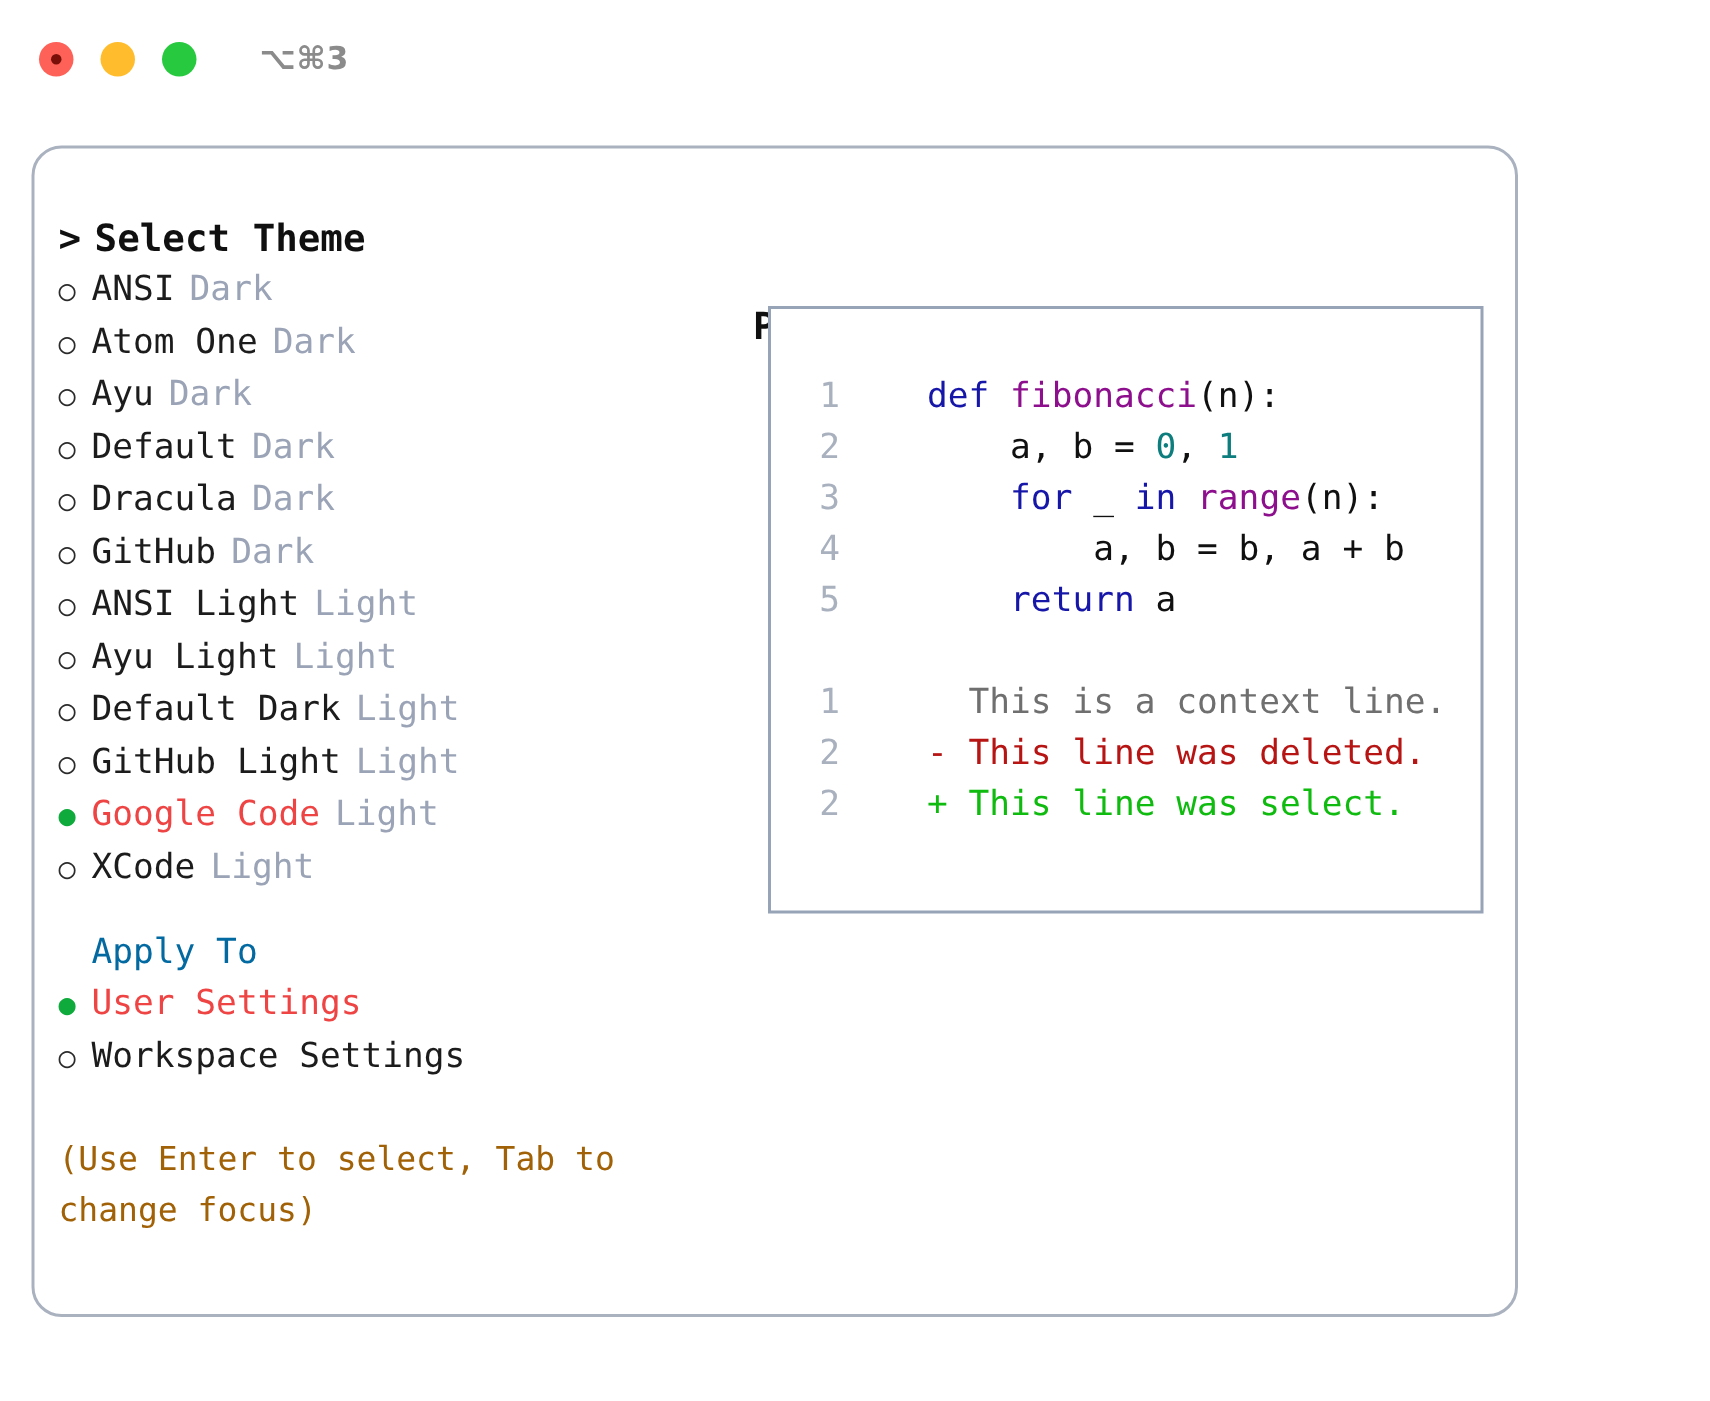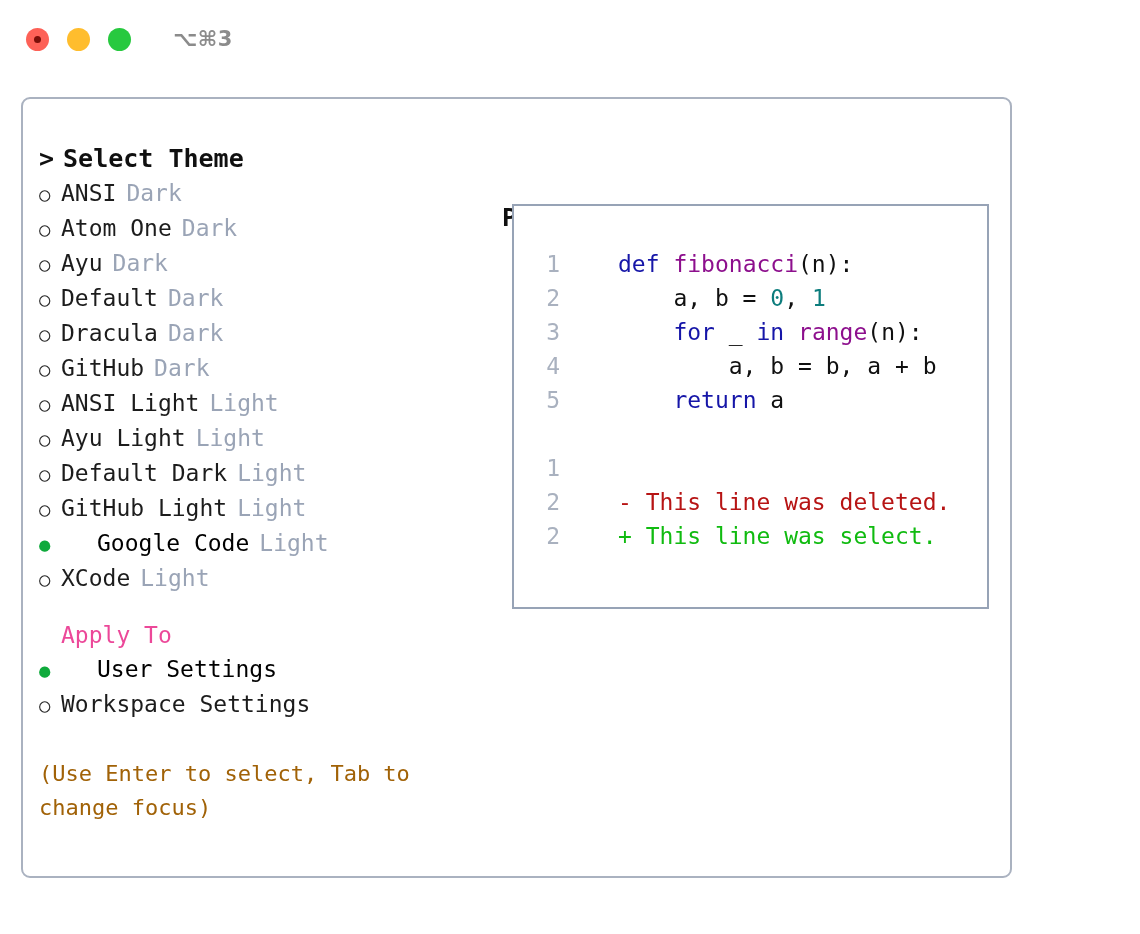--- a/index.html
+++ b/index.html
@@ -68,21 +68,21 @@
   }
 
   
   #panel {
     position: absolute;
     left: 21px;
     top: 97px;
     width: 991px;
     height: 781px;
     border: 2px solid #aab2c0;
-    border-radius: 9px;
+    border-radius: 20px;
     box-sizing: border-box;
     background: #ffffff;
   }
 
   #panel-inner {
     position: absolute;
     left: 0; top: 0;
     width: 100%;
     height: 100%;
   }
@@ -116,38 +116,38 @@
     white-space: nowrap;
   }
   .bullet {
     display: inline-block;
     width: 22px;
     flex: 0 0 22px;
     font-size: 19px;
     color: #2b2b2b;
   }
   .opt-row.selected .bullet { color: #0faa3c; }
-  .opt-row.selected .opt-label { color: #000000; margin-left: 36px; }
+  .opt-row.selected .opt-label { color: #ef4444; }
   .opt-label { margin-right: 10px; }
   .opt-tag {
     color: #9aa4b6;
   }
 
   
   #apply-group {
     position: absolute;
     left: 16px;
     top: 519px;
     width: 430px;
   }
   .group-title {
     font-family: "DejaVu Sans Mono", monospace;
     font-size: 23px;
     line-height: 34px;
-    color: #ec4899;
+    color: #0369a1;
     padding-left: 22px;
     white-space: nowrap;
   }
 
   
   #hint {
     position: absolute;
     left: 16px;
     top: 658px;
     width: 415px;
@@ -327,21 +327,21 @@
       </div>
 
       <div id="preview-box">
         <div id="code-area">
             <div class="code-line"><span class="ln">1</span><span class="code-text"><span class="tok-kw">def </span><span class="tok-fn">fibonacci</span><span class="tok-plain">(n):</span></span></div>
             <div class="code-line"><span class="ln">2</span><span class="code-text"><span class="tok-plain">    a, b = </span><span class="tok-num">0</span><span class="tok-plain">, </span><span class="tok-num">1</span></span></div>
             <div class="code-line"><span class="ln">3</span><span class="code-text"><span class="tok-plain">    </span><span class="tok-kw">for</span><span class="tok-plain"> _ </span><span class="tok-kw">in</span><span class="tok-plain"> </span><span class="tok-fn">range</span><span class="tok-plain">(n):</span></span></div>
             <div class="code-line"><span class="ln">4</span><span class="code-text"><span class="tok-plain">        a, b = b, a + b</span></span></div>
             <div class="code-line"><span class="ln">5</span><span class="code-text"><span class="tok-plain">    </span><span class="tok-kw">return</span><span class="tok-plain"> a</span></span></div>
             <div class="diff-gap"></div>
-            <div class="code-line"><span class="ln">1</span></div>
+            <div class="code-line"><span class="ln">1</span><span class="code-text diff-context">  This is a context line.</span></div>
             <div class="code-line"><span class="ln">2</span><span class="code-text diff-del">- This line was deleted.</span></div>
             <div class="code-line"><span class="ln">2</span><span class="code-text diff-add">+ This line was select.</span></div>
           </div>
       </div>
 
     </div>
   </div>
 </div>
 
 </body></html>

